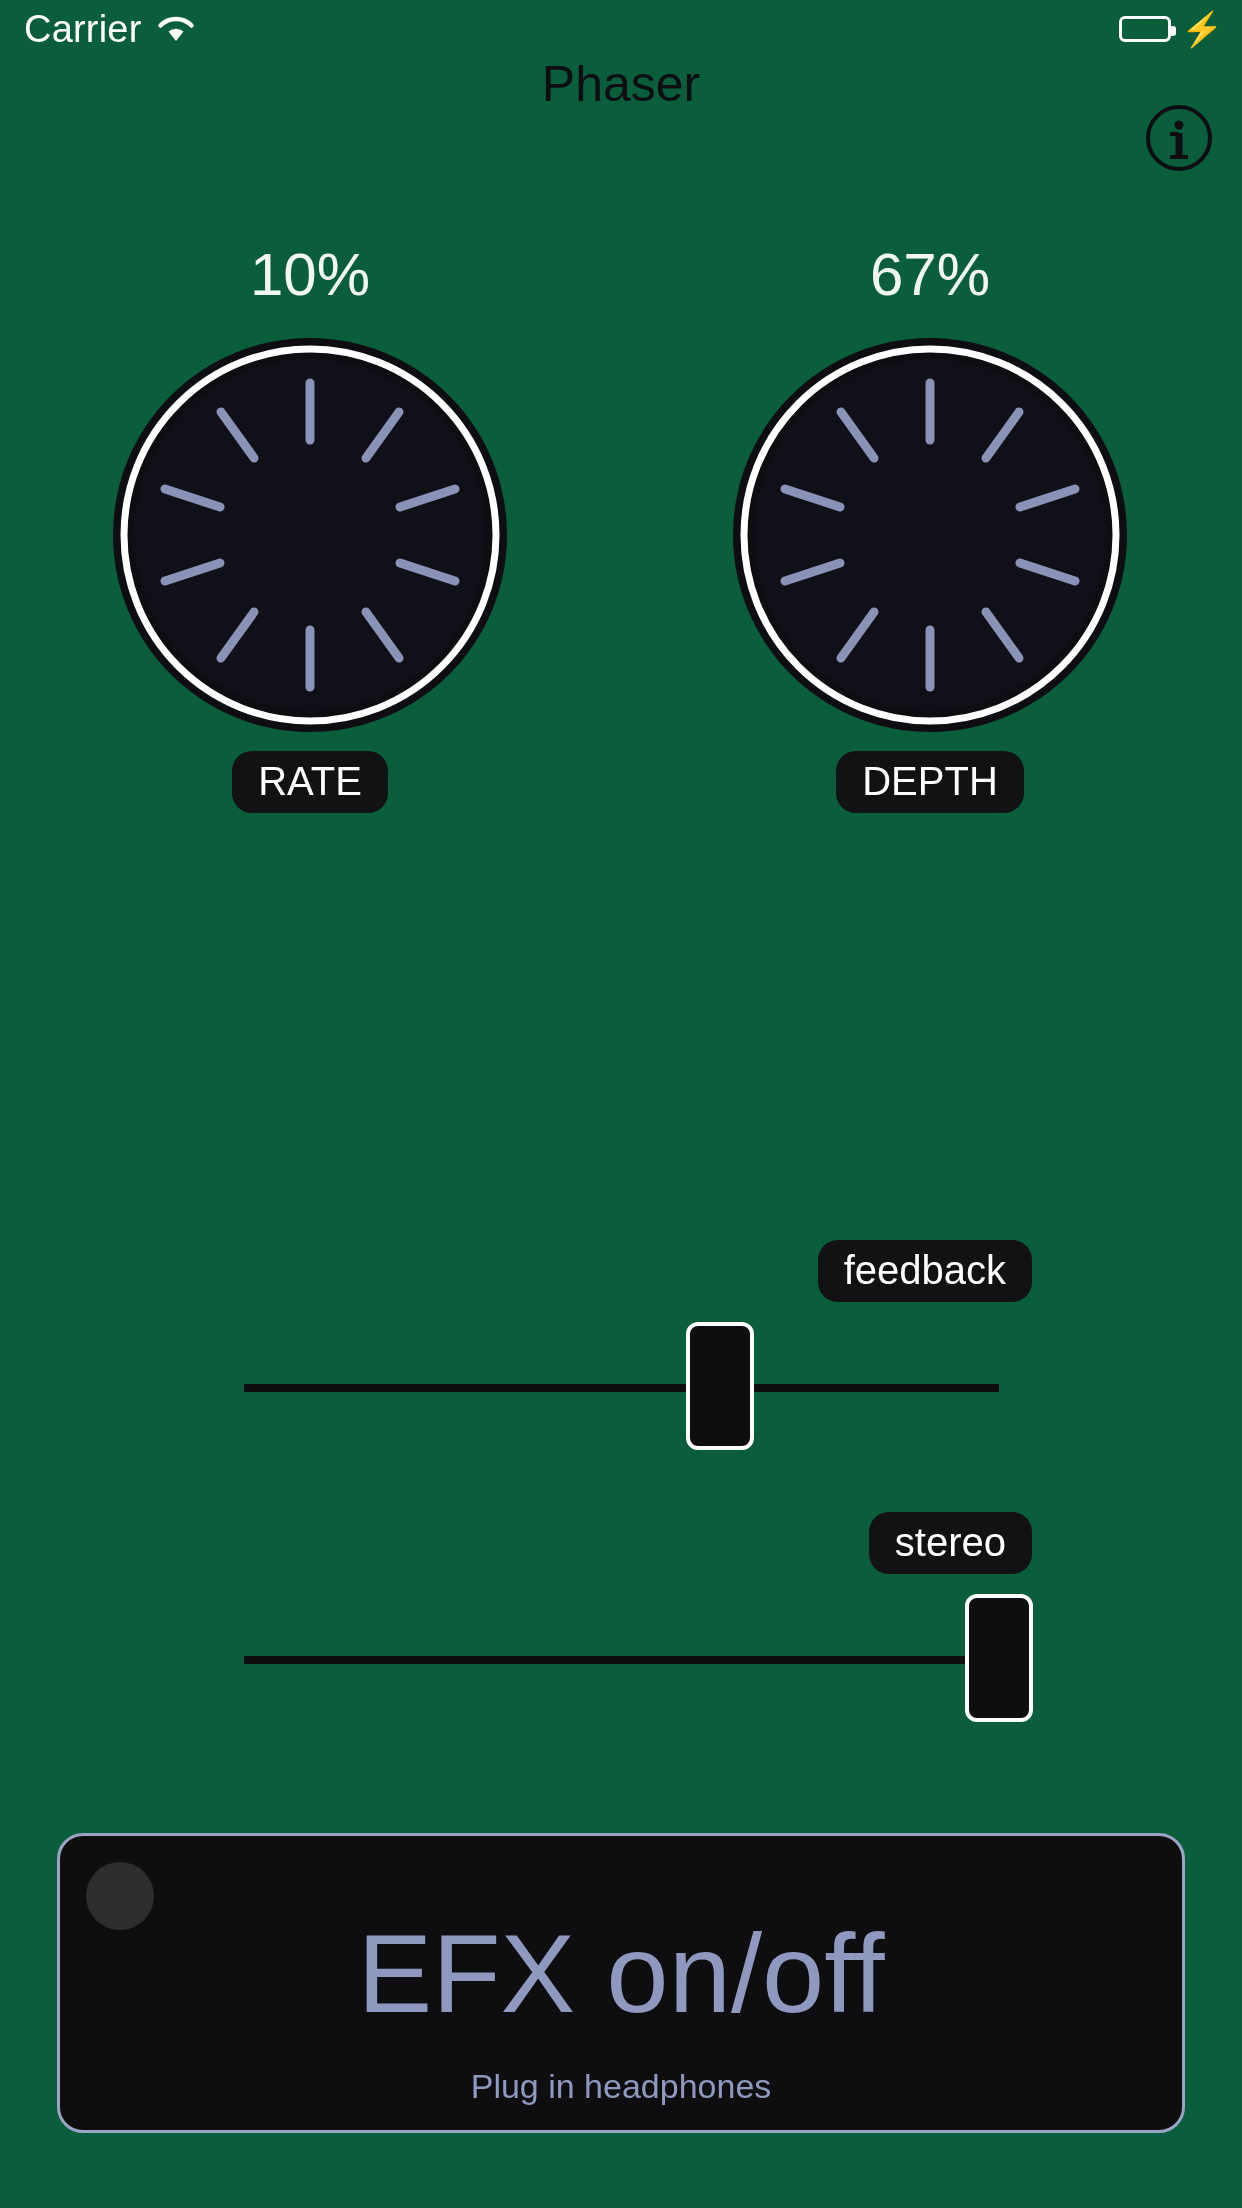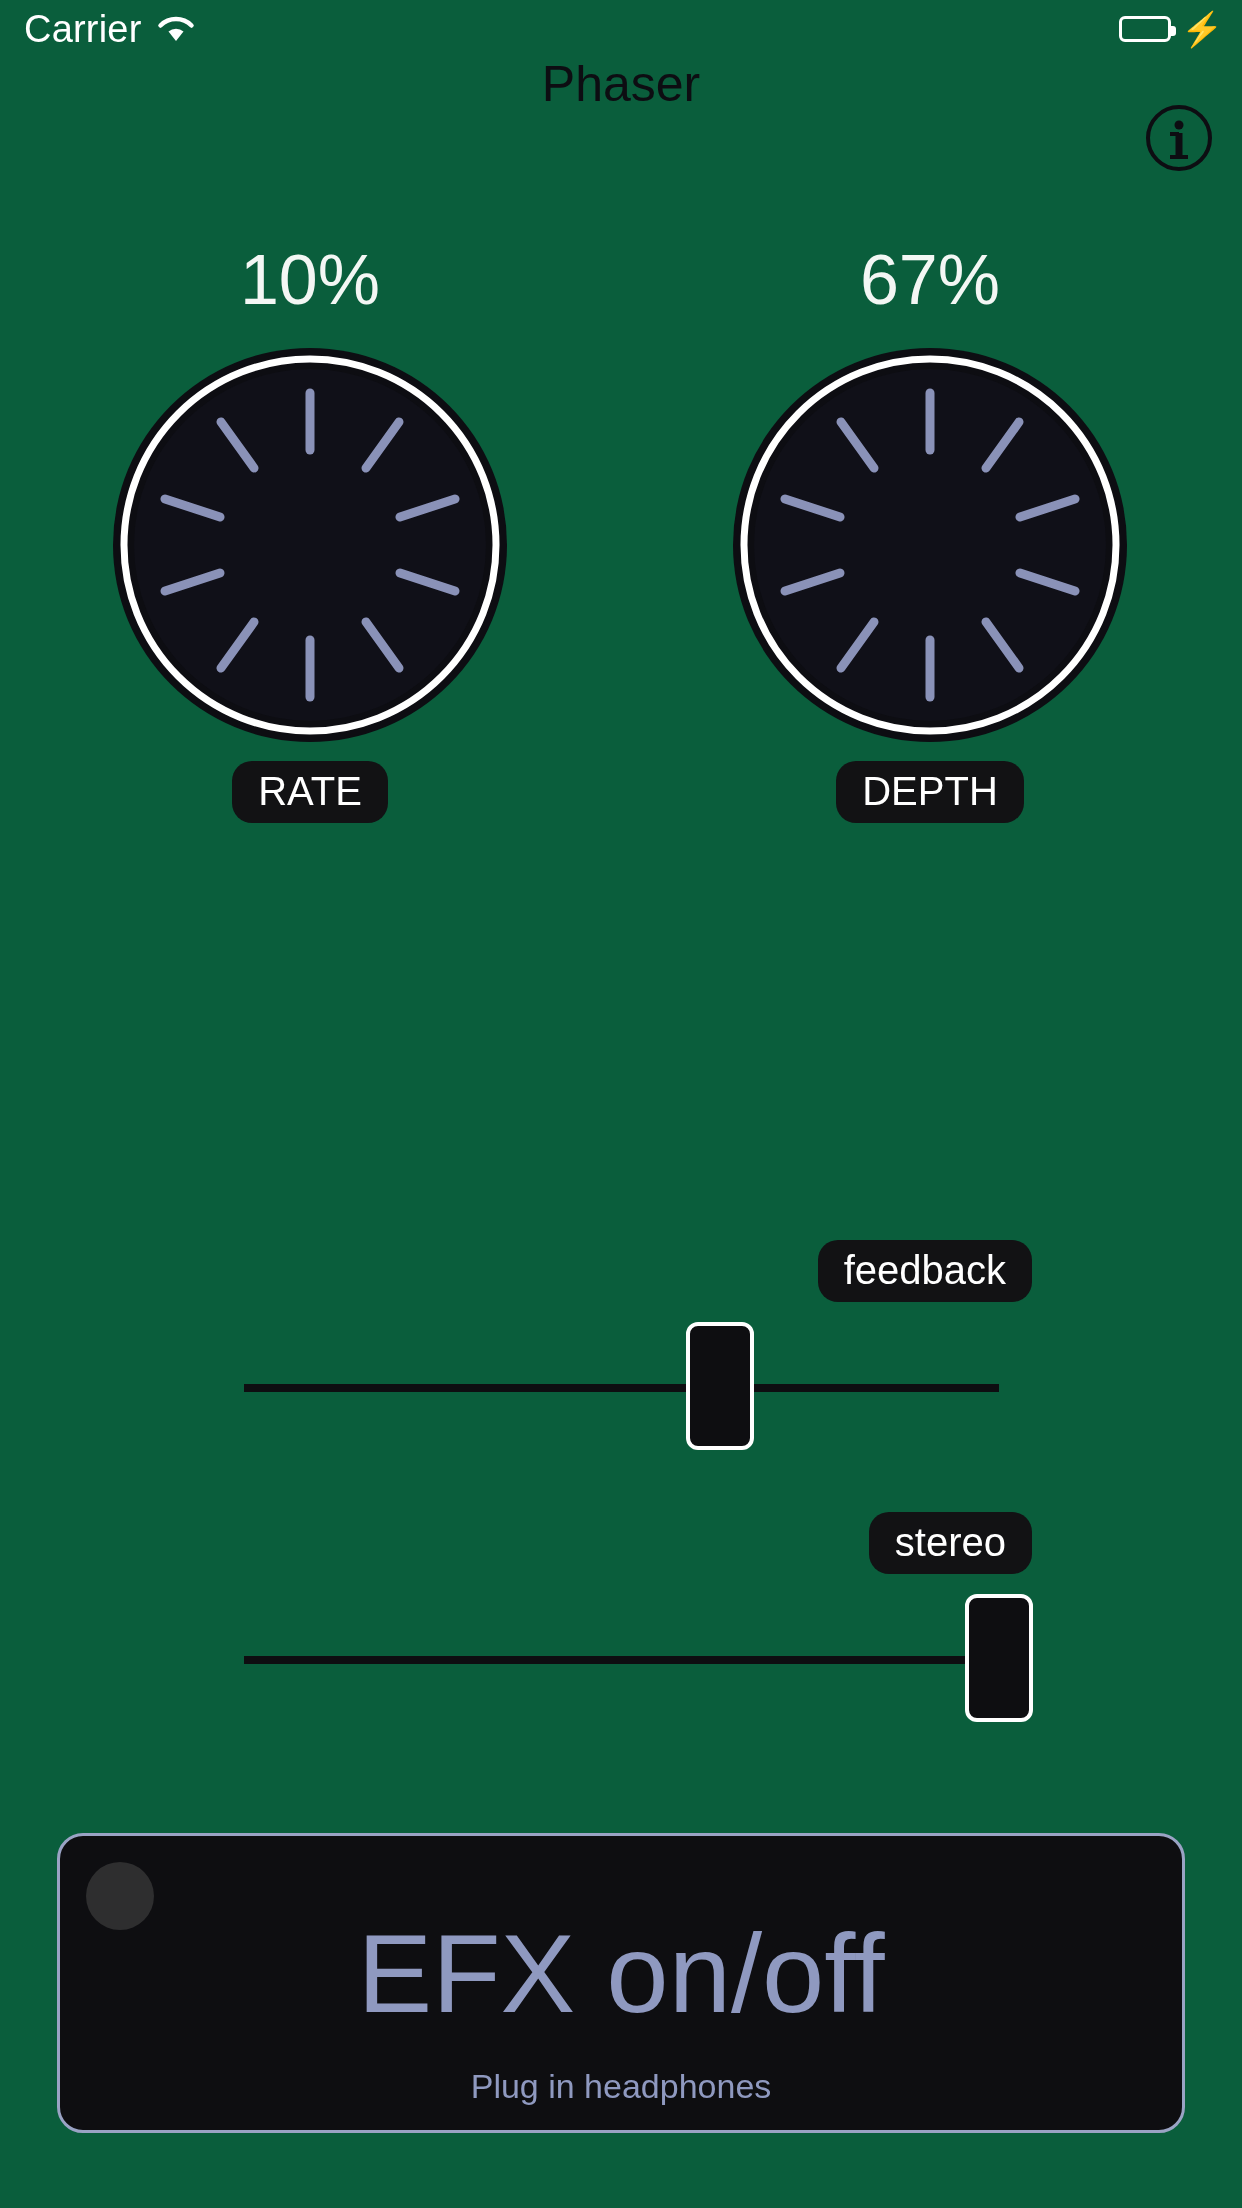--- a/index.html
+++ b/index.html
@@ -98,21 +98,21 @@
   .knob-group {
     position: absolute;
     width: 420px;
     top: 245px;
   }
   #knob-group-rate  { left: 100px; }
   #knob-group-depth { left: 720px; }
 
   .knob-value {
     text-align: center;
-    font-size: 70px;
+    font-size: 60px;
     color: #f3f7f4;
     font-weight: 400;
     line-height: 1;
     margin-bottom: 30px;
   }
   .knob-wrap {
     position: relative;
     width: 410px;
     height: 400px;
     margin: 0 auto;

